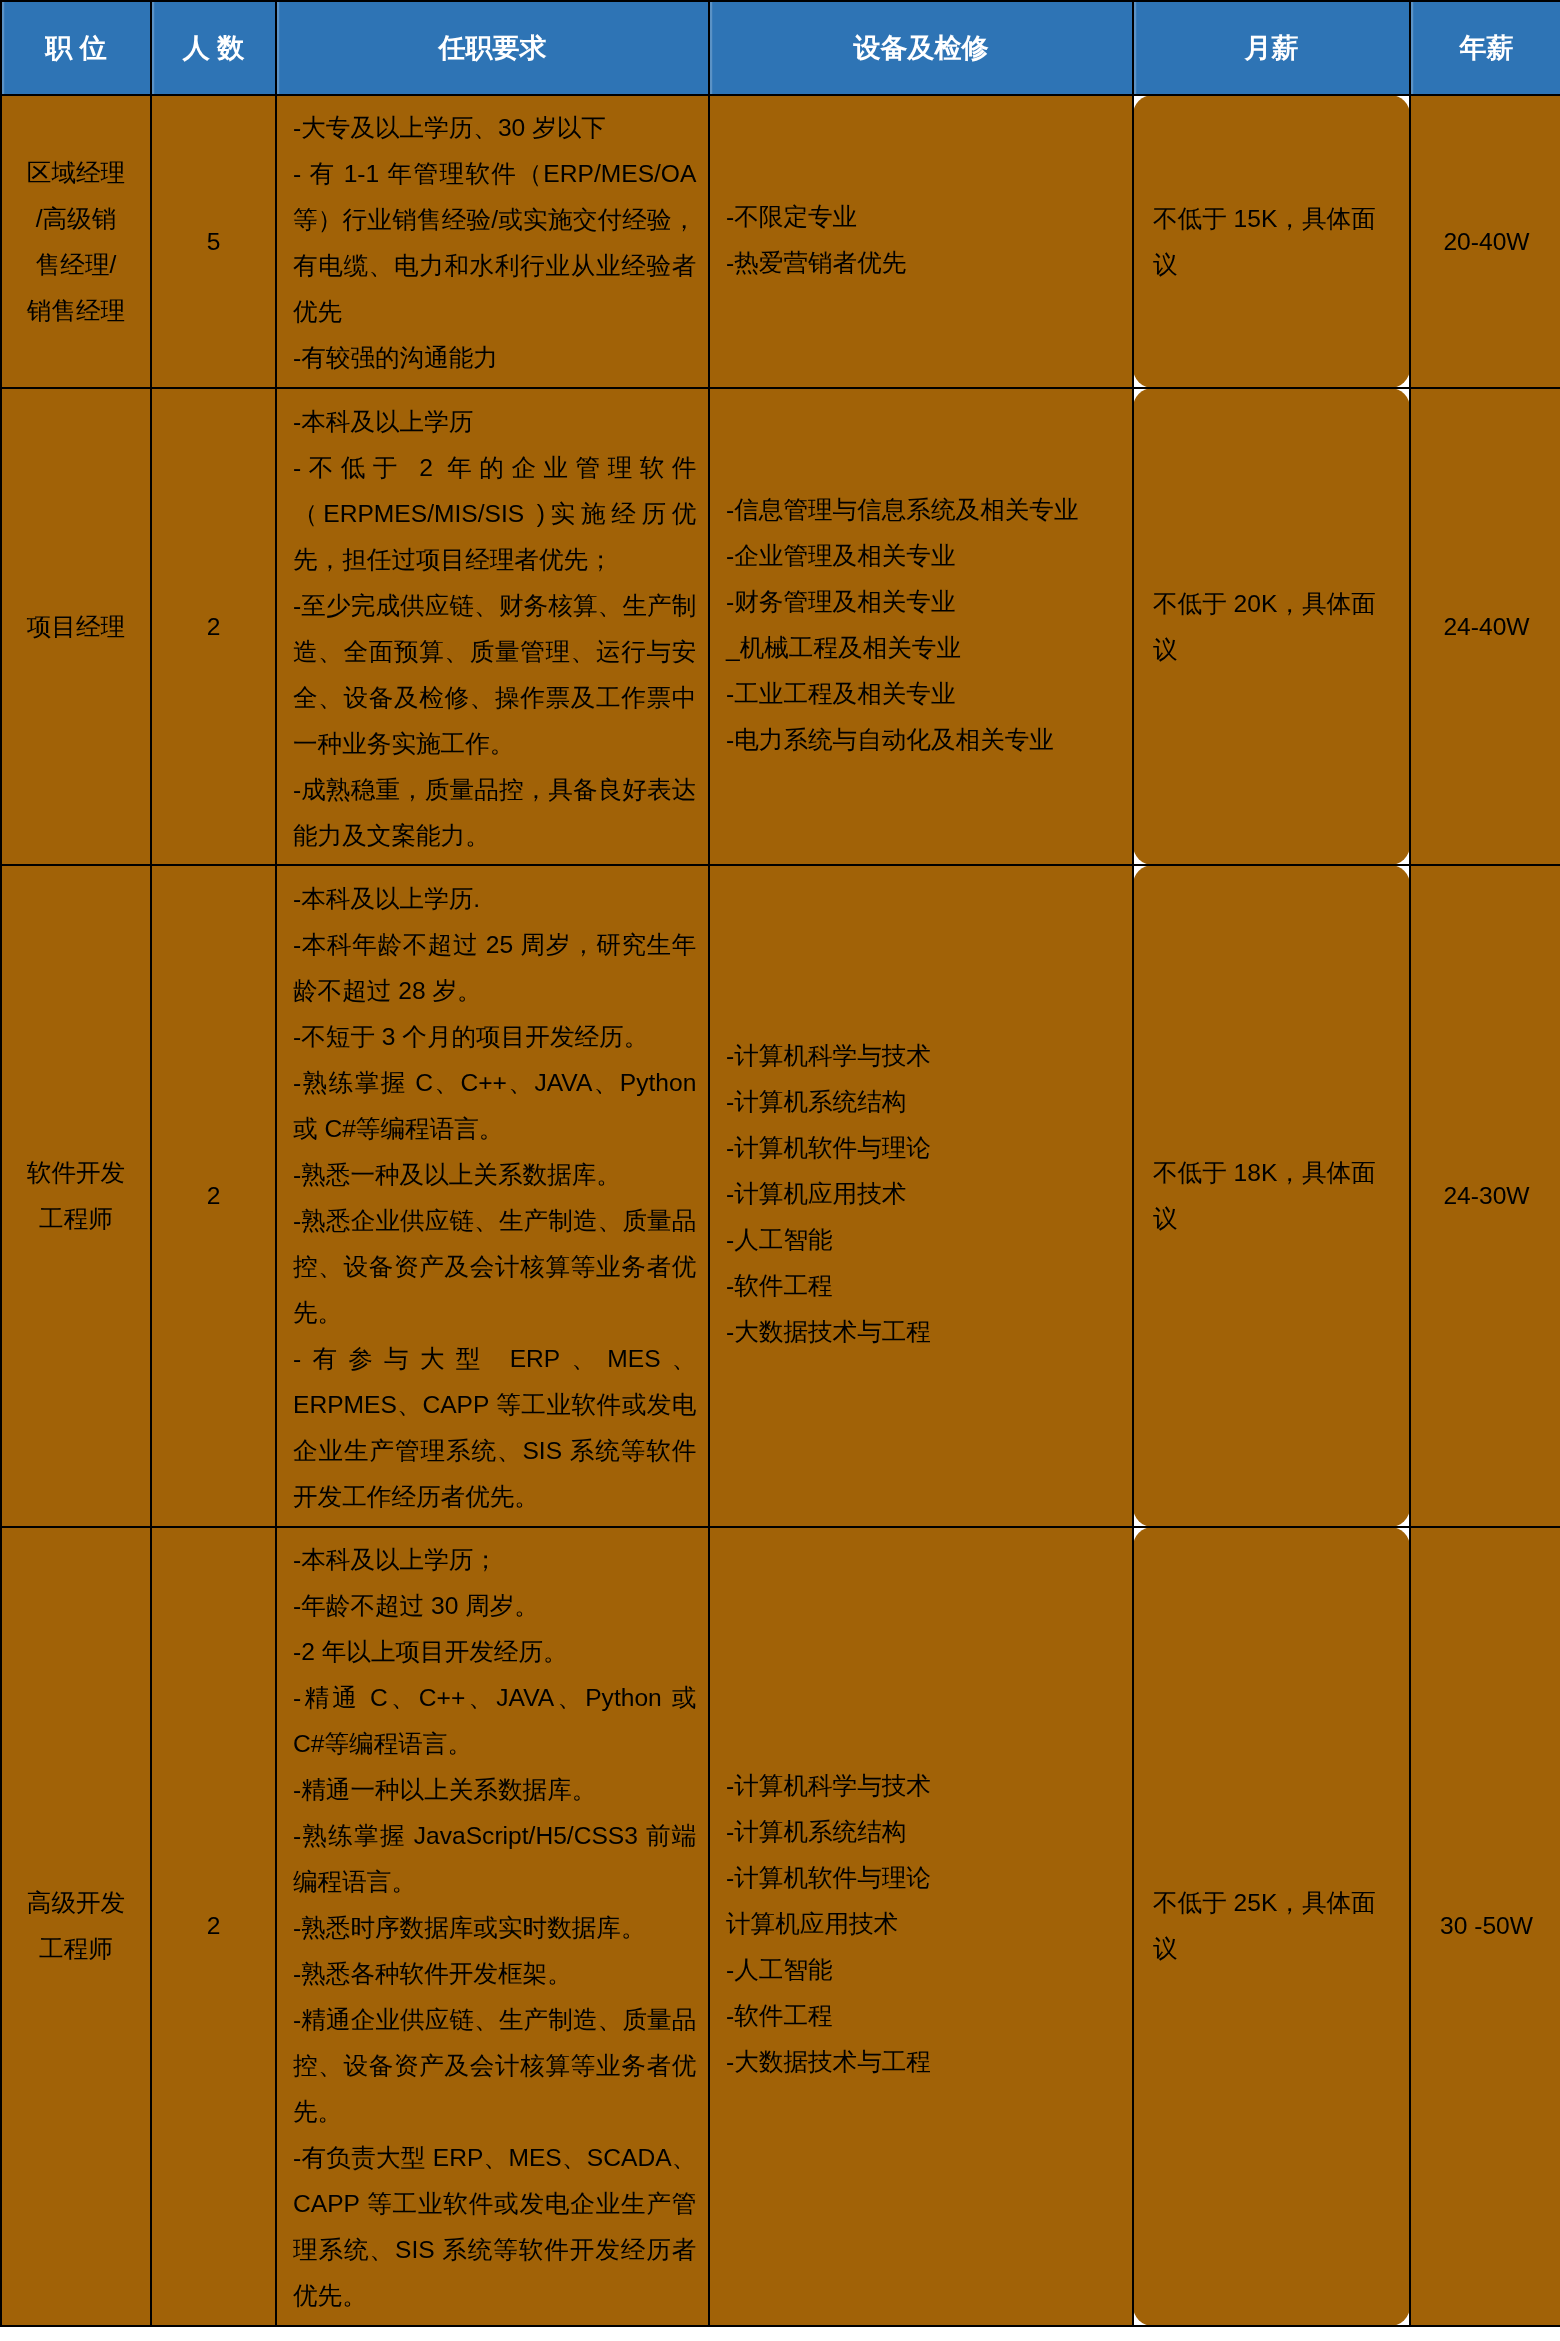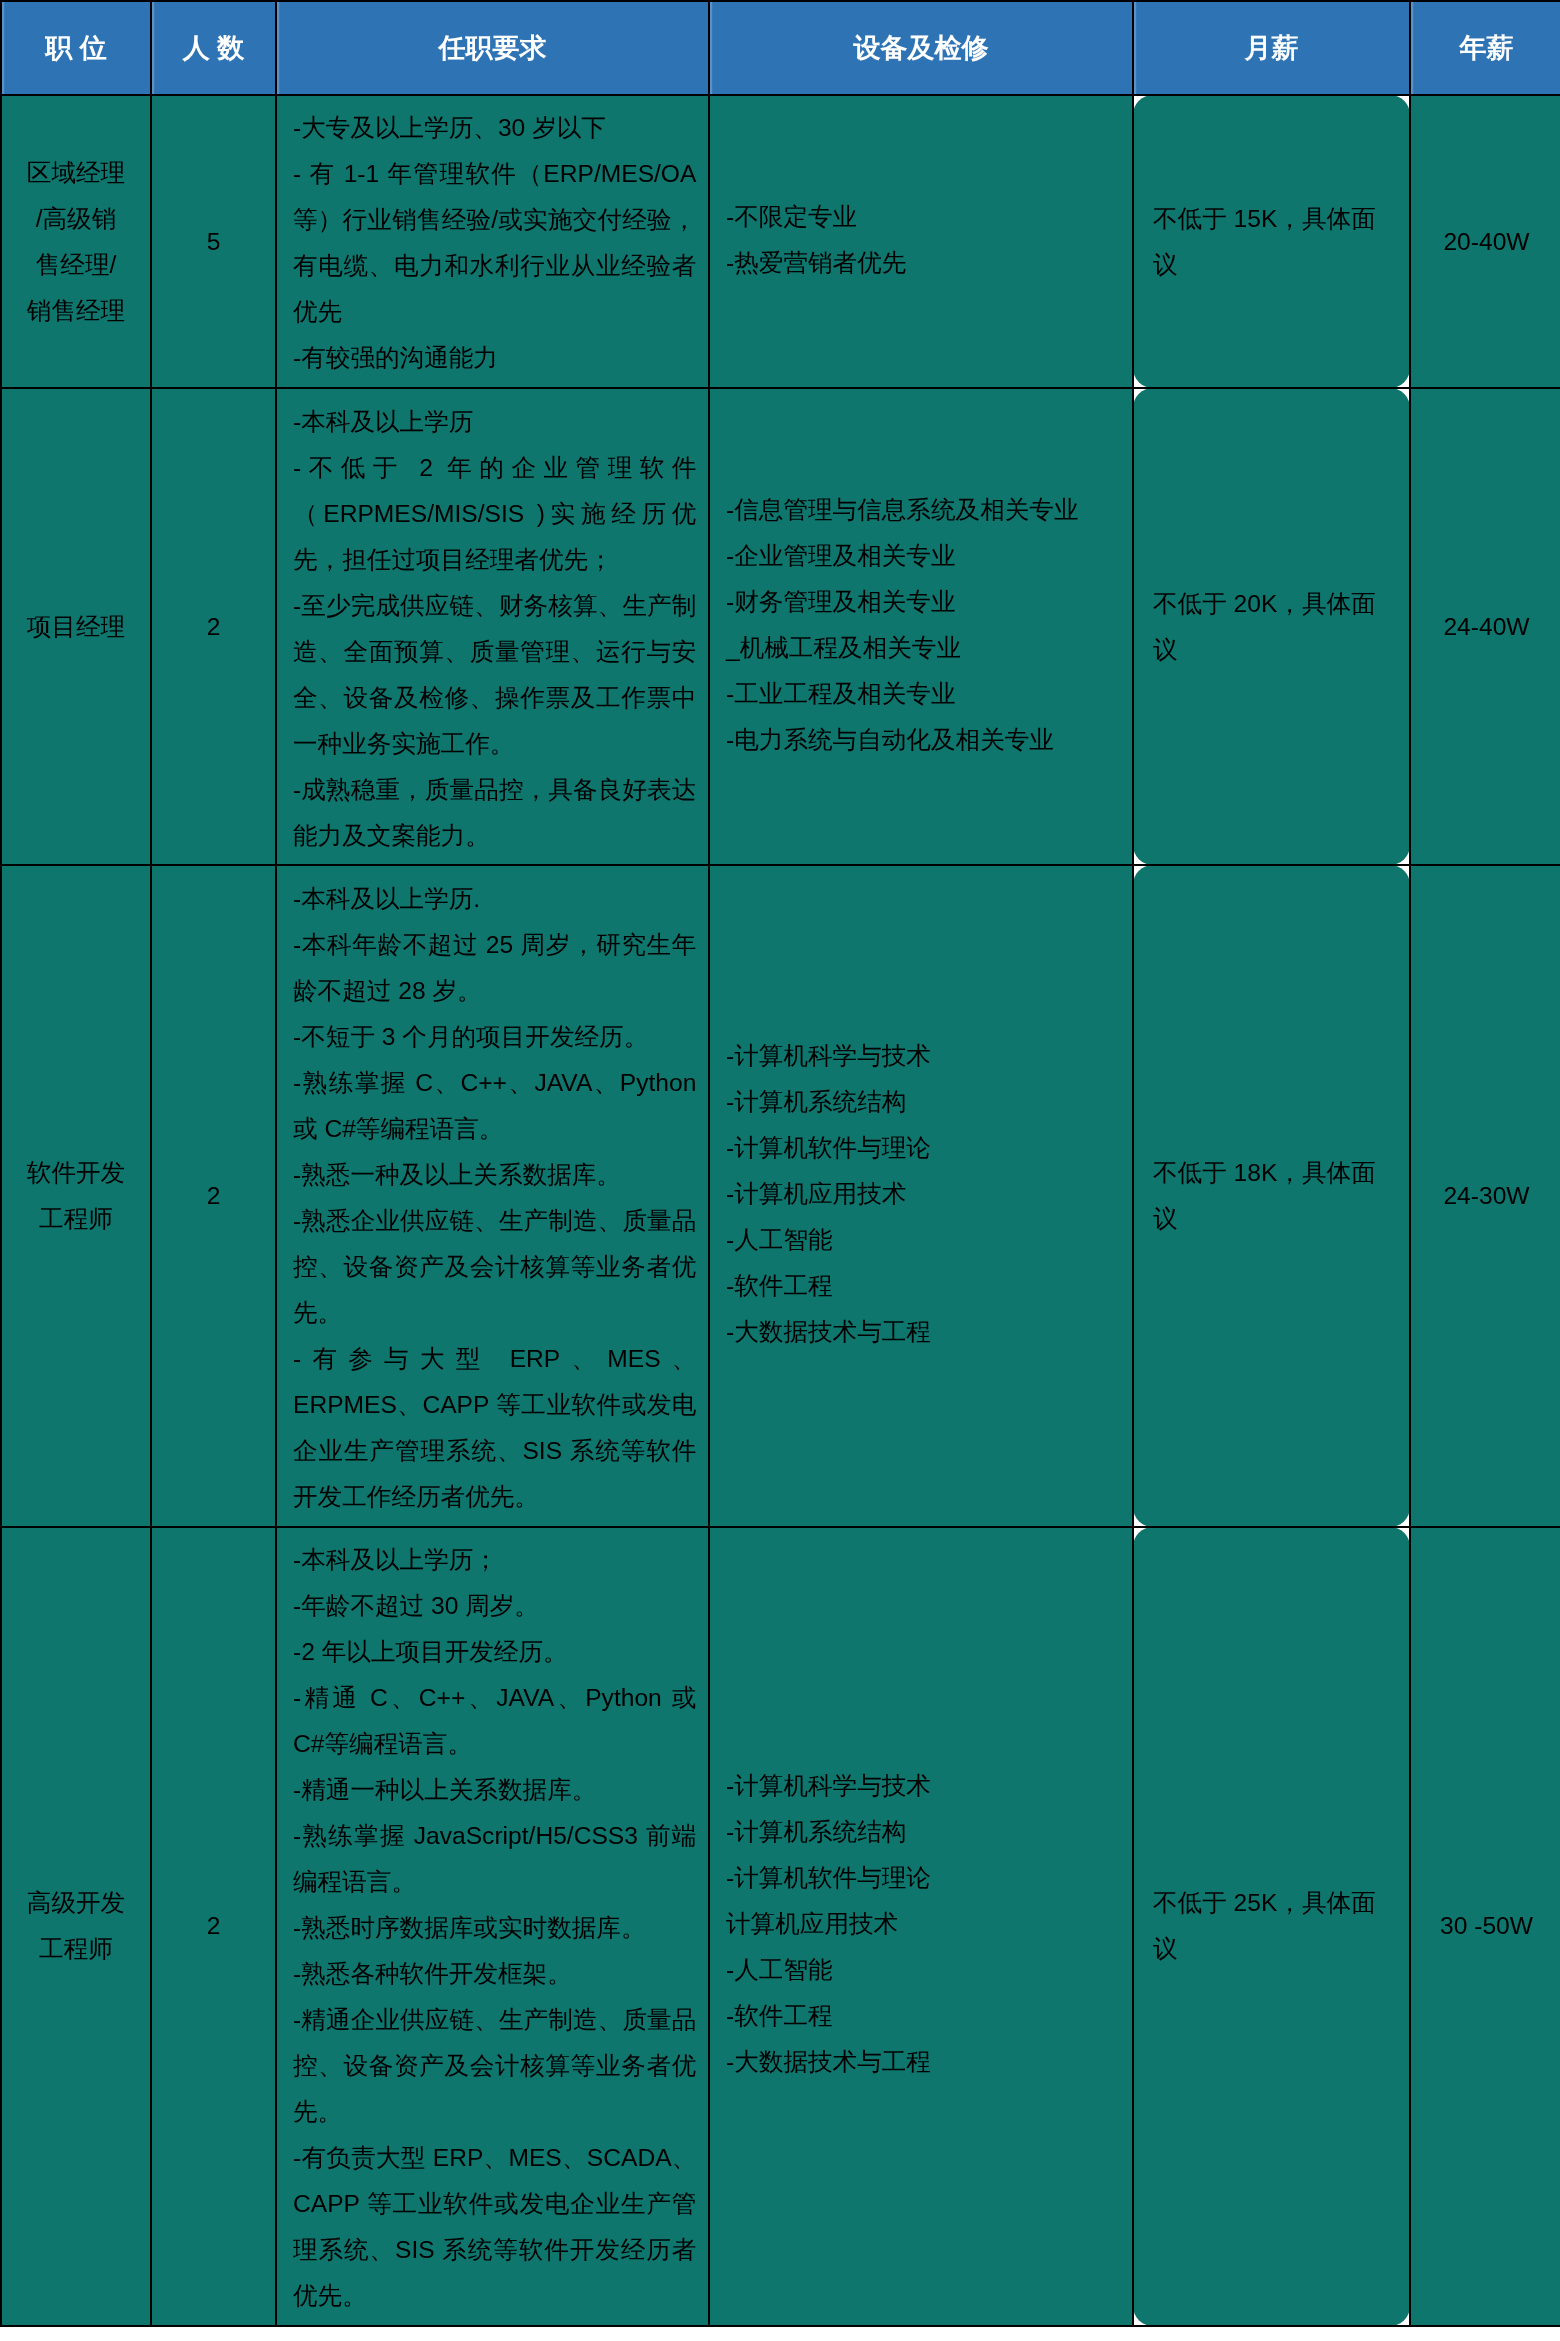--- a/index.html
+++ b/index.html
@@ -42,21 +42,21 @@
     font-weight:bold;
     text-align:center;
     vertical-align:middle;
     
     box-shadow:inset 2.2px 0 0 rgba(255,255,255,0.22);
   }
   td{
     font-size:24.6px;
     line-height:46px;
     vertical-align:middle;
-    background:#0f766e;
+    background:#a16207;
   }
   td.position{
     text-align:center;
     white-space:pre-line;
   }
   td.headcount{text-align:center;}
   td.requirements{
     vertical-align:top;
     padding:9.4px 11.6px 5.8px 16px;
   }

